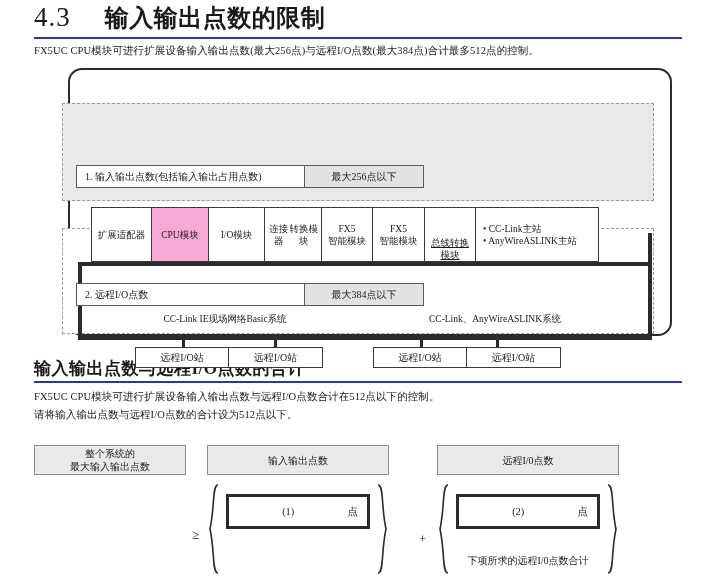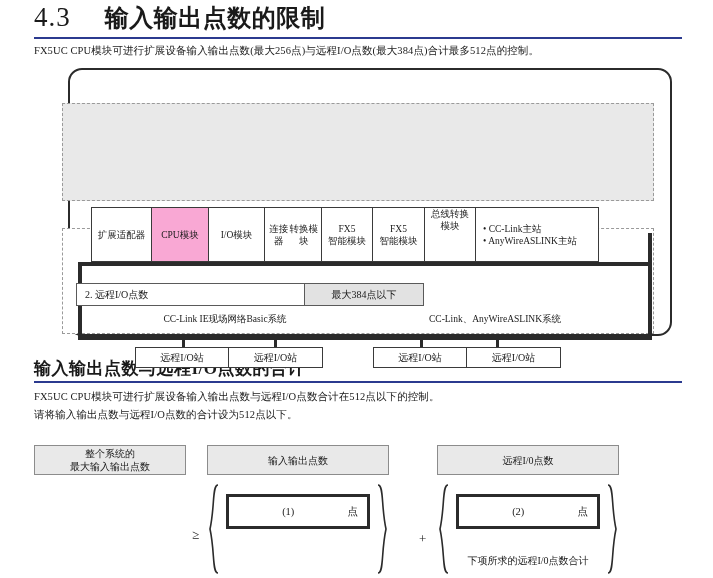--- a/index.html
+++ b/index.html
@@ -125,20 +125,24 @@
     <div class="outer-round"></div>
 
     <div class="busframe"></div>
 
     <div class="bus" style="left:150px;top:196px;width:4px;height:15px;"></div>
     <div class="bus" style="left:78px;top:207px;width:76px;height:4px;"></div>
 
     <div class="bus" style="left:648px;top:178px;width:4px;height:33px;"></div>
 
     <div class="sec1"></div>
+    <div class="secstrip" id="sec1strip">
+      <div class="lbl">1. 输入输出点数(包括输入输出占用点数)</div>
+      <div class="val">最大256点以下</div>
+    </div>
 
     <div class="modrow" id="modrow">
         <div class="modbox" style="width: 62px;">
           <div>扩展适配器</div>
         </div>
         <div class="modbox shaded" style="width: 58px;">
           <div>CPU模块</div>
         </div>
         <div class="modbox" style="width: 58px;">
           <div>I/O模块</div>
@@ -148,21 +152,21 @@
           <div>转换模块</div>
         </div>
         <div class="modbox" style="width: 53px; display: flex; flex-direction: column; justify-content: center; align-items: center;">
           <div>FX5</div>
           <div>智能模块</div>
         </div>
         <div class="modbox" style="width: 53px; display: flex; flex-direction: column; justify-content: center; align-items: center;">
           <div>FX5</div>
           <div>智能模块</div>
         </div>
-        <div class="modbox" style="width: 53px; display: flex; flex-direction: column; justify-content: flex-start; align-items: center;">
+        <div class="modbox" style="width: 53px; display: flex; flex-direction: column; justify-content: flex-end; align-items: center; text-decoration: underline;">
           <div>总线转换</div>
           <div>模块</div>
         </div>
         <div class="modbox left" style="width: 124px; display: flex; flex-direction: column; justify-content: center; align-items: flex-start;">
           <div>• CC-Link主站</div>
           <div>• AnyWireASLINK主站</div>
         </div>
       </div>
 
     <div class="sec2"></div>

